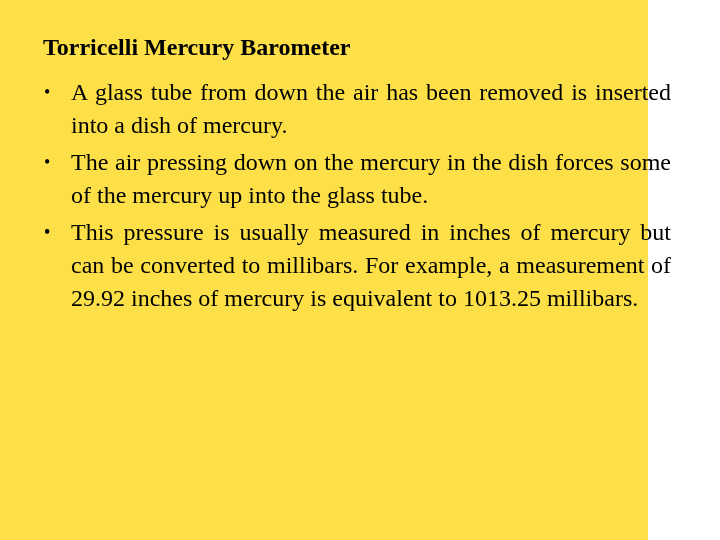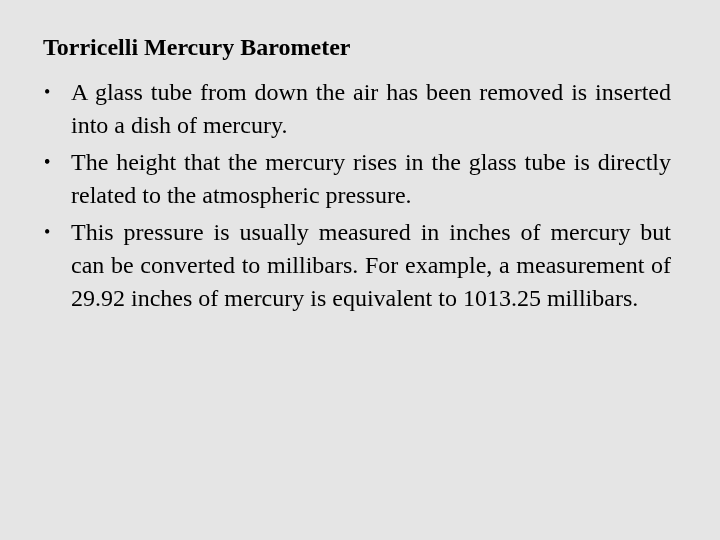--- a/index.html
+++ b/index.html
@@ -12,23 +12,23 @@
       height: 540px;
       overflow: hidden;
       position: relative;
       font-family: "Liberation Serif", "DejaVu Serif", serif;
       color: #000000;
     }
     .slide {
       position: absolute;
       left: 0;
       top: 0;
-      width: 720px;
+      width: 648px;
       height: 540px;
-      background: #e5e5e5;
+      background: #fde047;
     }
     .title {
       position: absolute;
       left: 43px;
       top: 33px;
       font-size: 24px;
       font-weight: bold;
       line-height: 28px;
       white-space: nowrap;
     }
@@ -64,23 +64,23 @@
 <div class="slide">
   <div class="title">Torricelli Mercury Barometer</div>
 
   <ul class="bullets">
     <li class="bullet-item">
       <span class="bullet-dot">•</span>
       <span>A glass tube from down the air has been removed is inserted into a dish of mercury.</span>
     </li>
     <li class="bullet-item">
       <span class="bullet-dot">•</span>
+      <span>The air pressing down on the mercury in the dish forces some of the mercury up into the glass tube.</span>
     </li>
     <li class="bullet-item">
       <span class="bullet-dot">•</span>
-      <span>The height that the mercury rises in the glass tube is directly related to the atmospheric pressure.</span>
     </li>
     <li class="bullet-item">
       <span class="bullet-dot">•</span>
       <span>This pressure is usually measured in inches of mercury but can be converted to millibars. For example, a measurement of 29.92 inches of mercury is equivalent to 1013.25 millibars.</span>
     </li>
   </ul>
 </div>
 
 </body></html>

